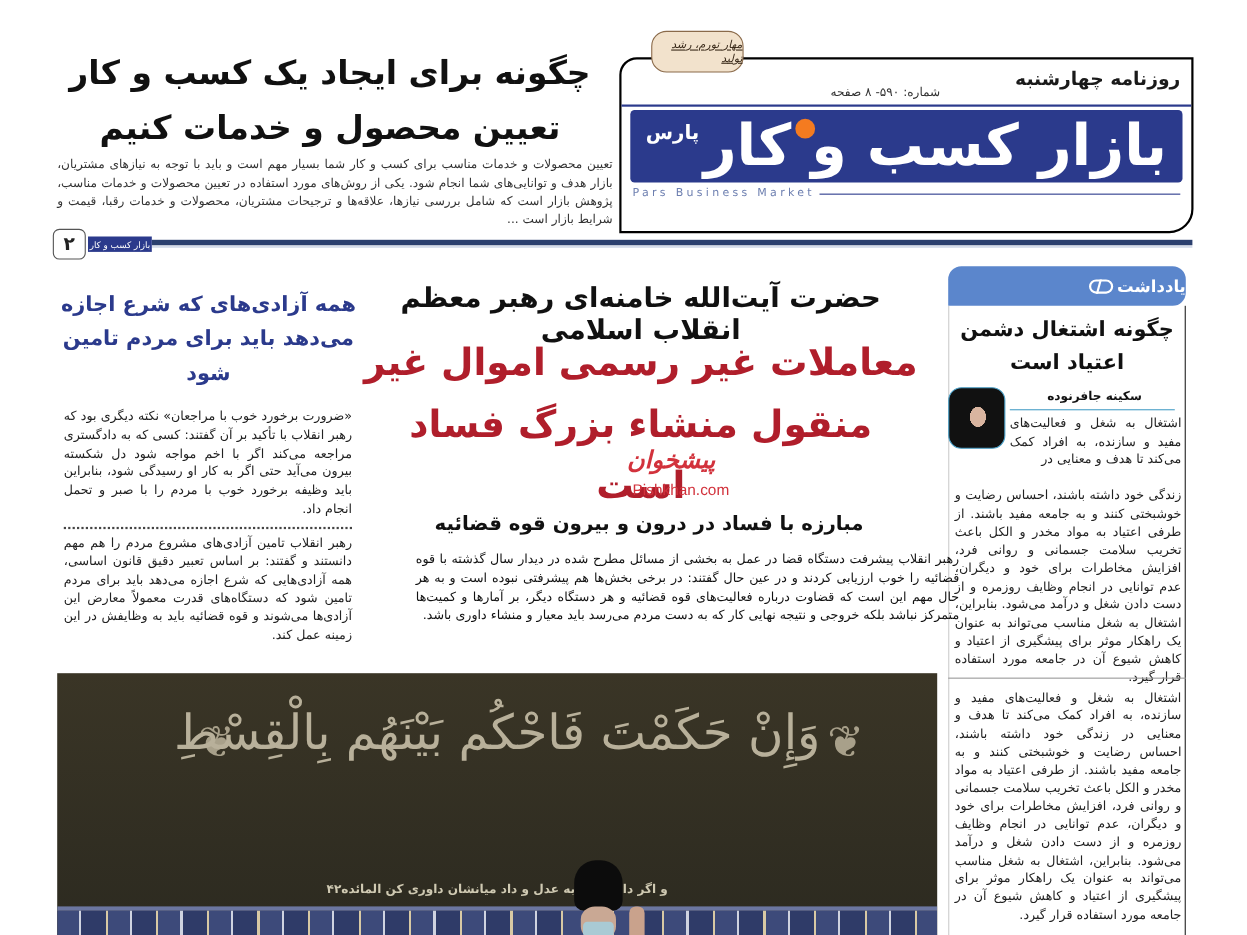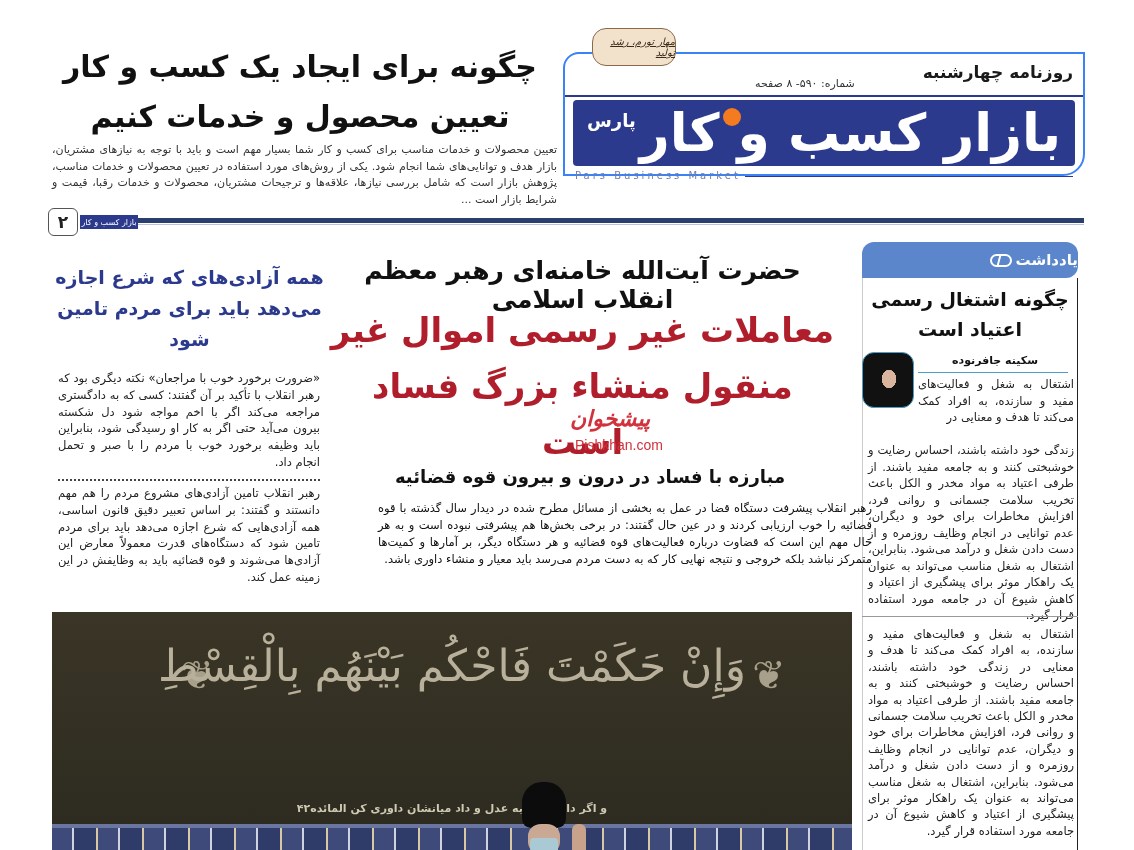--- a/index.html
+++ b/index.html
@@ -2,22 +2,22 @@
 <html><head>
 <meta charset="utf-8">
 <style>
   * { box-sizing: border-box; margin: 0; padding: 0; }
   html, body { width: 1134px; height: 850px; background: #ffffff; overflow: hidden; }
   body { position: relative; font-family: "DejaVu Sans", sans-serif; color: #222; }
   .rtl { direction: rtl; }
 
   
   .masthead {
-    position: absolute; left: 563px; top: 52px; width: 522px; height: 124px;
-    border: 2px solid #3b82f6; border-radius: 16px 0 22px 0; background: #fff;
+    position: absolute; left: 563px; top: 52px; width: 522px; height: 160px;
+    border: 2px solid #000000; border-radius: 16px 0 22px 0; background: #fff;
   }
   .mast-top-line { position: absolute; left: 0; right: 0; top: 41px; height: 2px; background: #2b3a8c; }
   .paper-type { position: absolute; right: 10px; top: 8px; font-weight: bold; font-size: 17px; color: #1a1a1a; font-family: "DejaVu Sans", sans-serif; }
   .issue-pages { position: absolute; left: 190px; top: 23px; font-size: 11px; color: #333; }
   .logo-band {
     position: absolute; left: 8px; right: 8px; top: 46px; height: 66px; background: #2b3a8c;
     border-radius: 4px;
   }
   .logo-text {
     position: absolute; right: 14px; top: 2px; font-size: 52px; font-weight: bold; color: #fff;
@@ -140,21 +140,21 @@
 <div class="page-num">۲</div>
 <div class="page-tag rtl">بازار کسب و کار</div>
 
 <div class="note-header">
   <div class="note-header-inner">
     <span>یادداشت</span>
     <span class="note-icon"></span>
   </div>
 </div>
 <div class="note-box"></div>
-<div class="note-title rtl">چگونه اشتغال رسمی اعتیاد است</div>
+<div class="note-title rtl">چگونه اشتغال دشمن اعتیاد است</div>
 <div class="author-photo"></div>
 <div class="author-name rtl">سکینه جافرنوده</div>
 <div class="author-line"></div>
 <div class="note-p1 rtl">اشتغال به شغل و فعالیت‌های مفید و سازنده، به افراد کمک می‌کند تا هدف و معنایی در</div>
 <div class="note-p1b rtl">زندگی خود داشته باشند، احساس رضایت و خوشبختی کنند و به جامعه مفید باشند. از طرفی اعتیاد به مواد مخدر و الکل باعث تخریب سلامت جسمانی و روانی فرد، افزایش مخاطرات برای خود و دیگران، عدم توانایی در انجام وظایف روزمره و از دست دادن شغل و درآمد می‌شود. بنابراین، اشتغال به شغل مناسب می‌تواند به عنوان یک راهکار موثر برای پیشگیری از اعتیاد و کاهش شیوع آن در جامعه مورد استفاده قرار گیرد.</div>
 <div class="note-divider"></div>
 <div class="note-p2 rtl">اشتغال به شغل و فعالیت‌های مفید و سازنده، به افراد کمک می‌کند تا هدف و معنایی در زندگی خود داشته باشند، احساس رضایت و خوشبختی کنند و به جامعه مفید باشند. از طرفی اعتیاد به مواد مخدر و الکل باعث تخریب سلامت جسمانی و روانی فرد، افزایش مخاطرات برای خود و دیگران، عدم توانایی در انجام وظایف روزمره و از دست دادن شغل و درآمد می‌شود. بنابراین، اشتغال به شغل مناسب می‌تواند به عنوان یک راهکار موثر برای پیشگیری از اعتیاد و کاهش شیوع آن در جامعه مورد استفاده قرار گیرد.</div>
 
 <div class="kicker rtl">حضرت آیت‌الله خامنه‌ای رهبر معظم انقلاب اسلامی</div>
 <div class="headline rtl">معاملات غیر رسمی اموال غیر منقول منشاء بزرگ فساد است</div>

